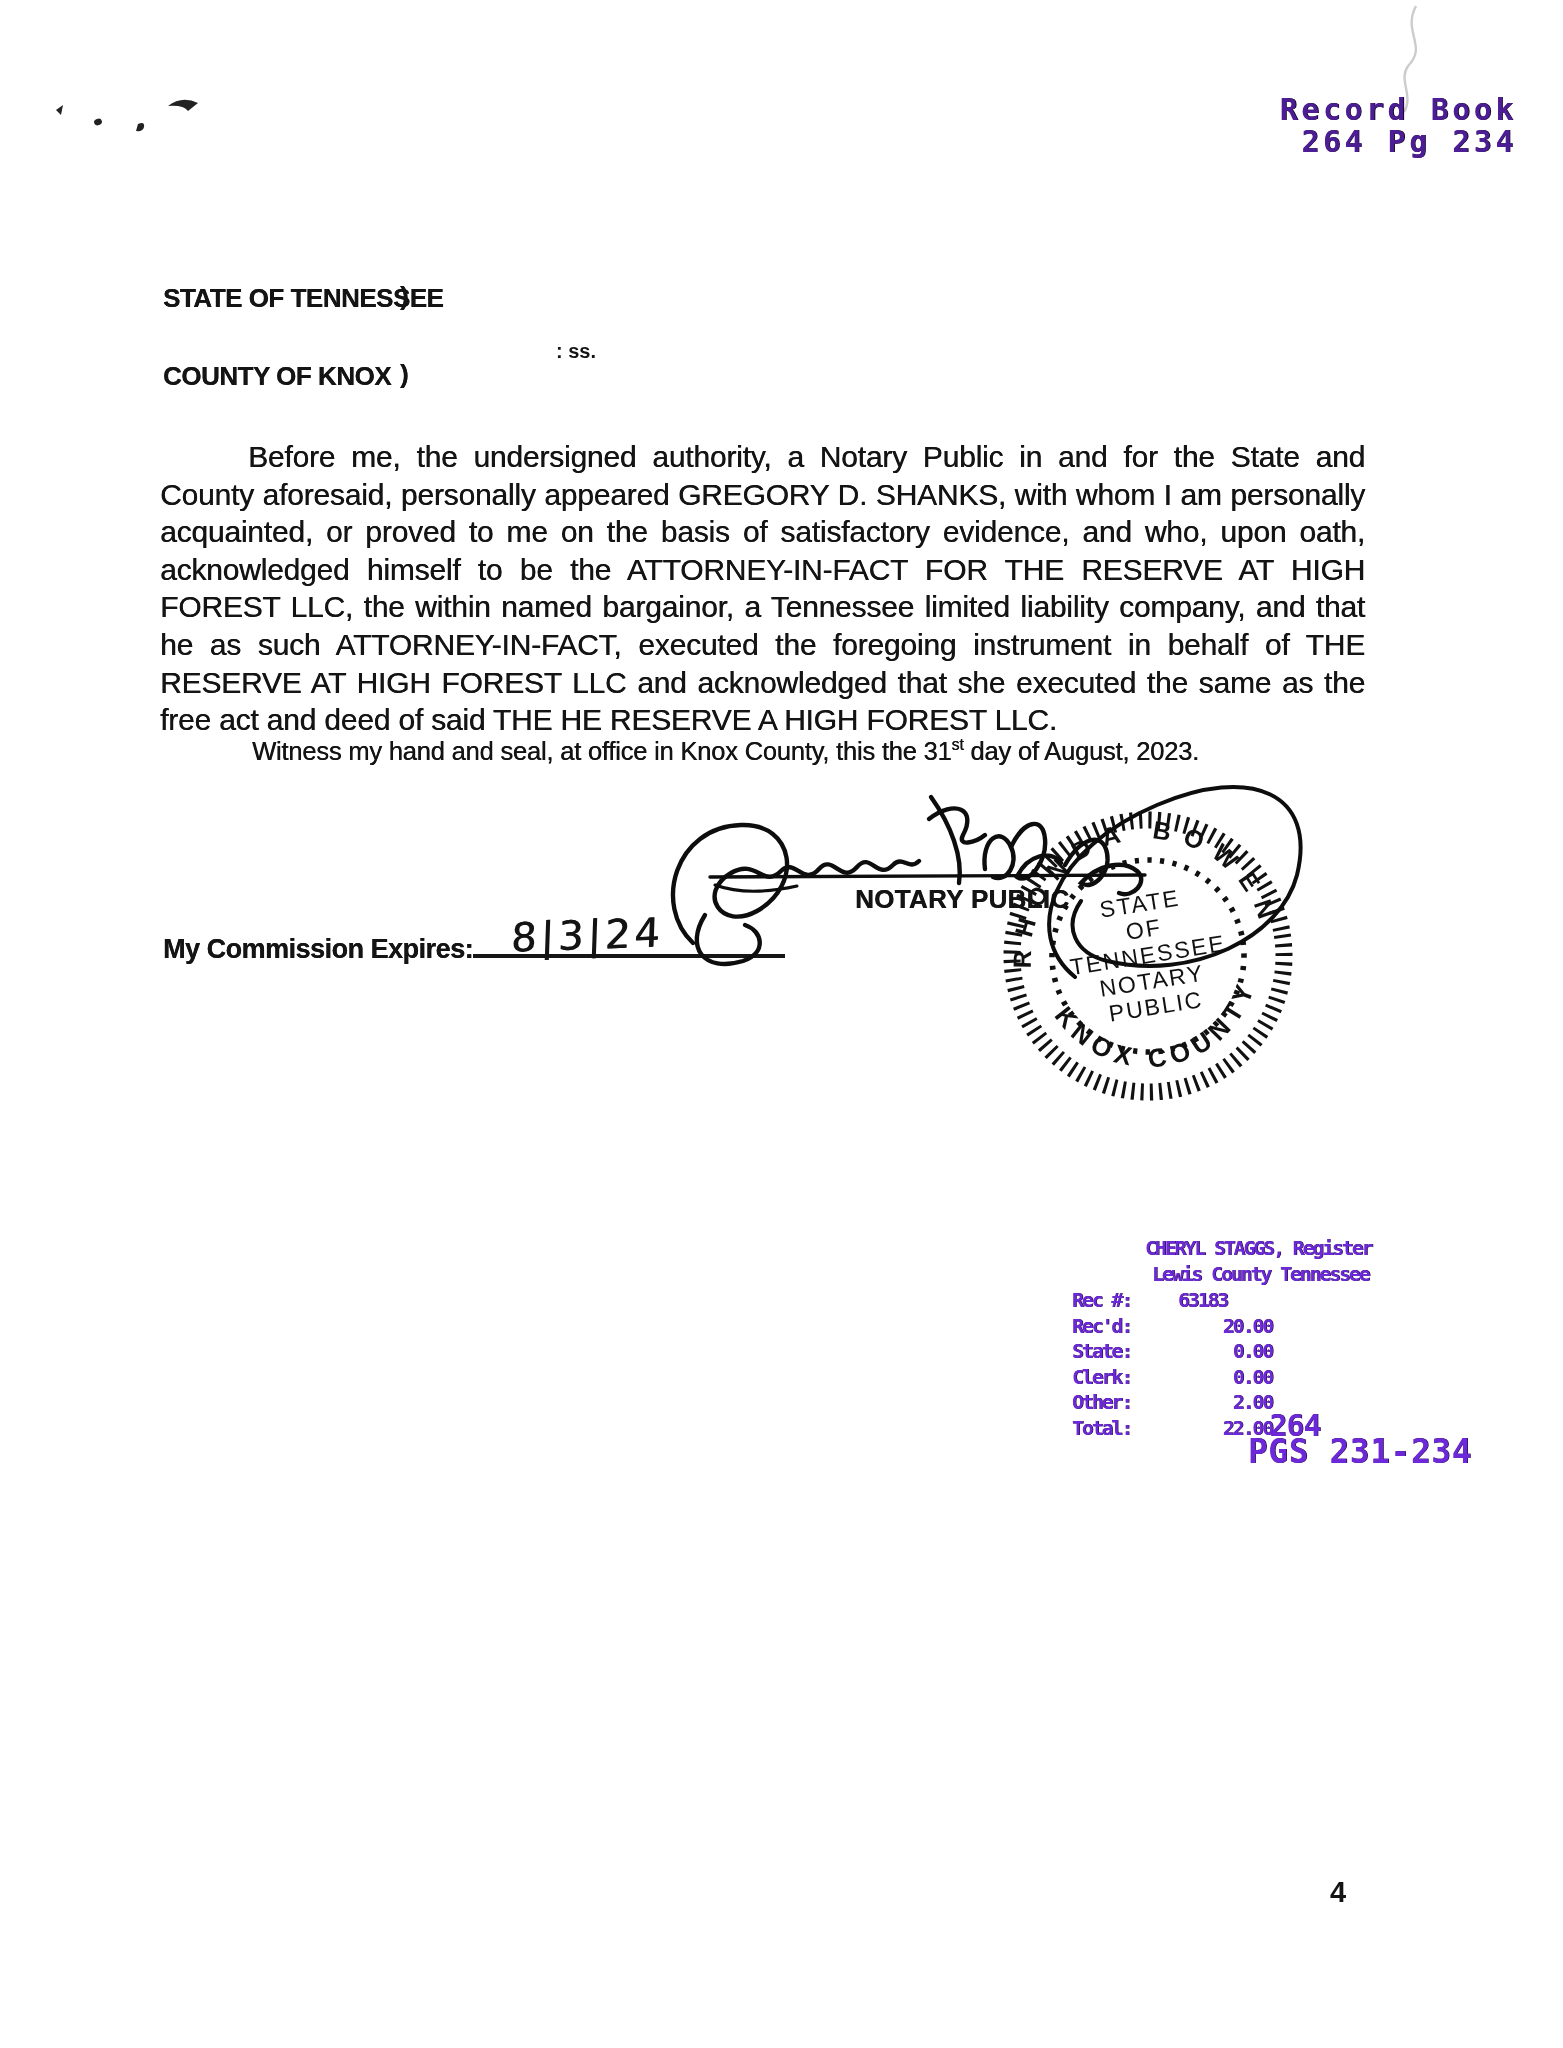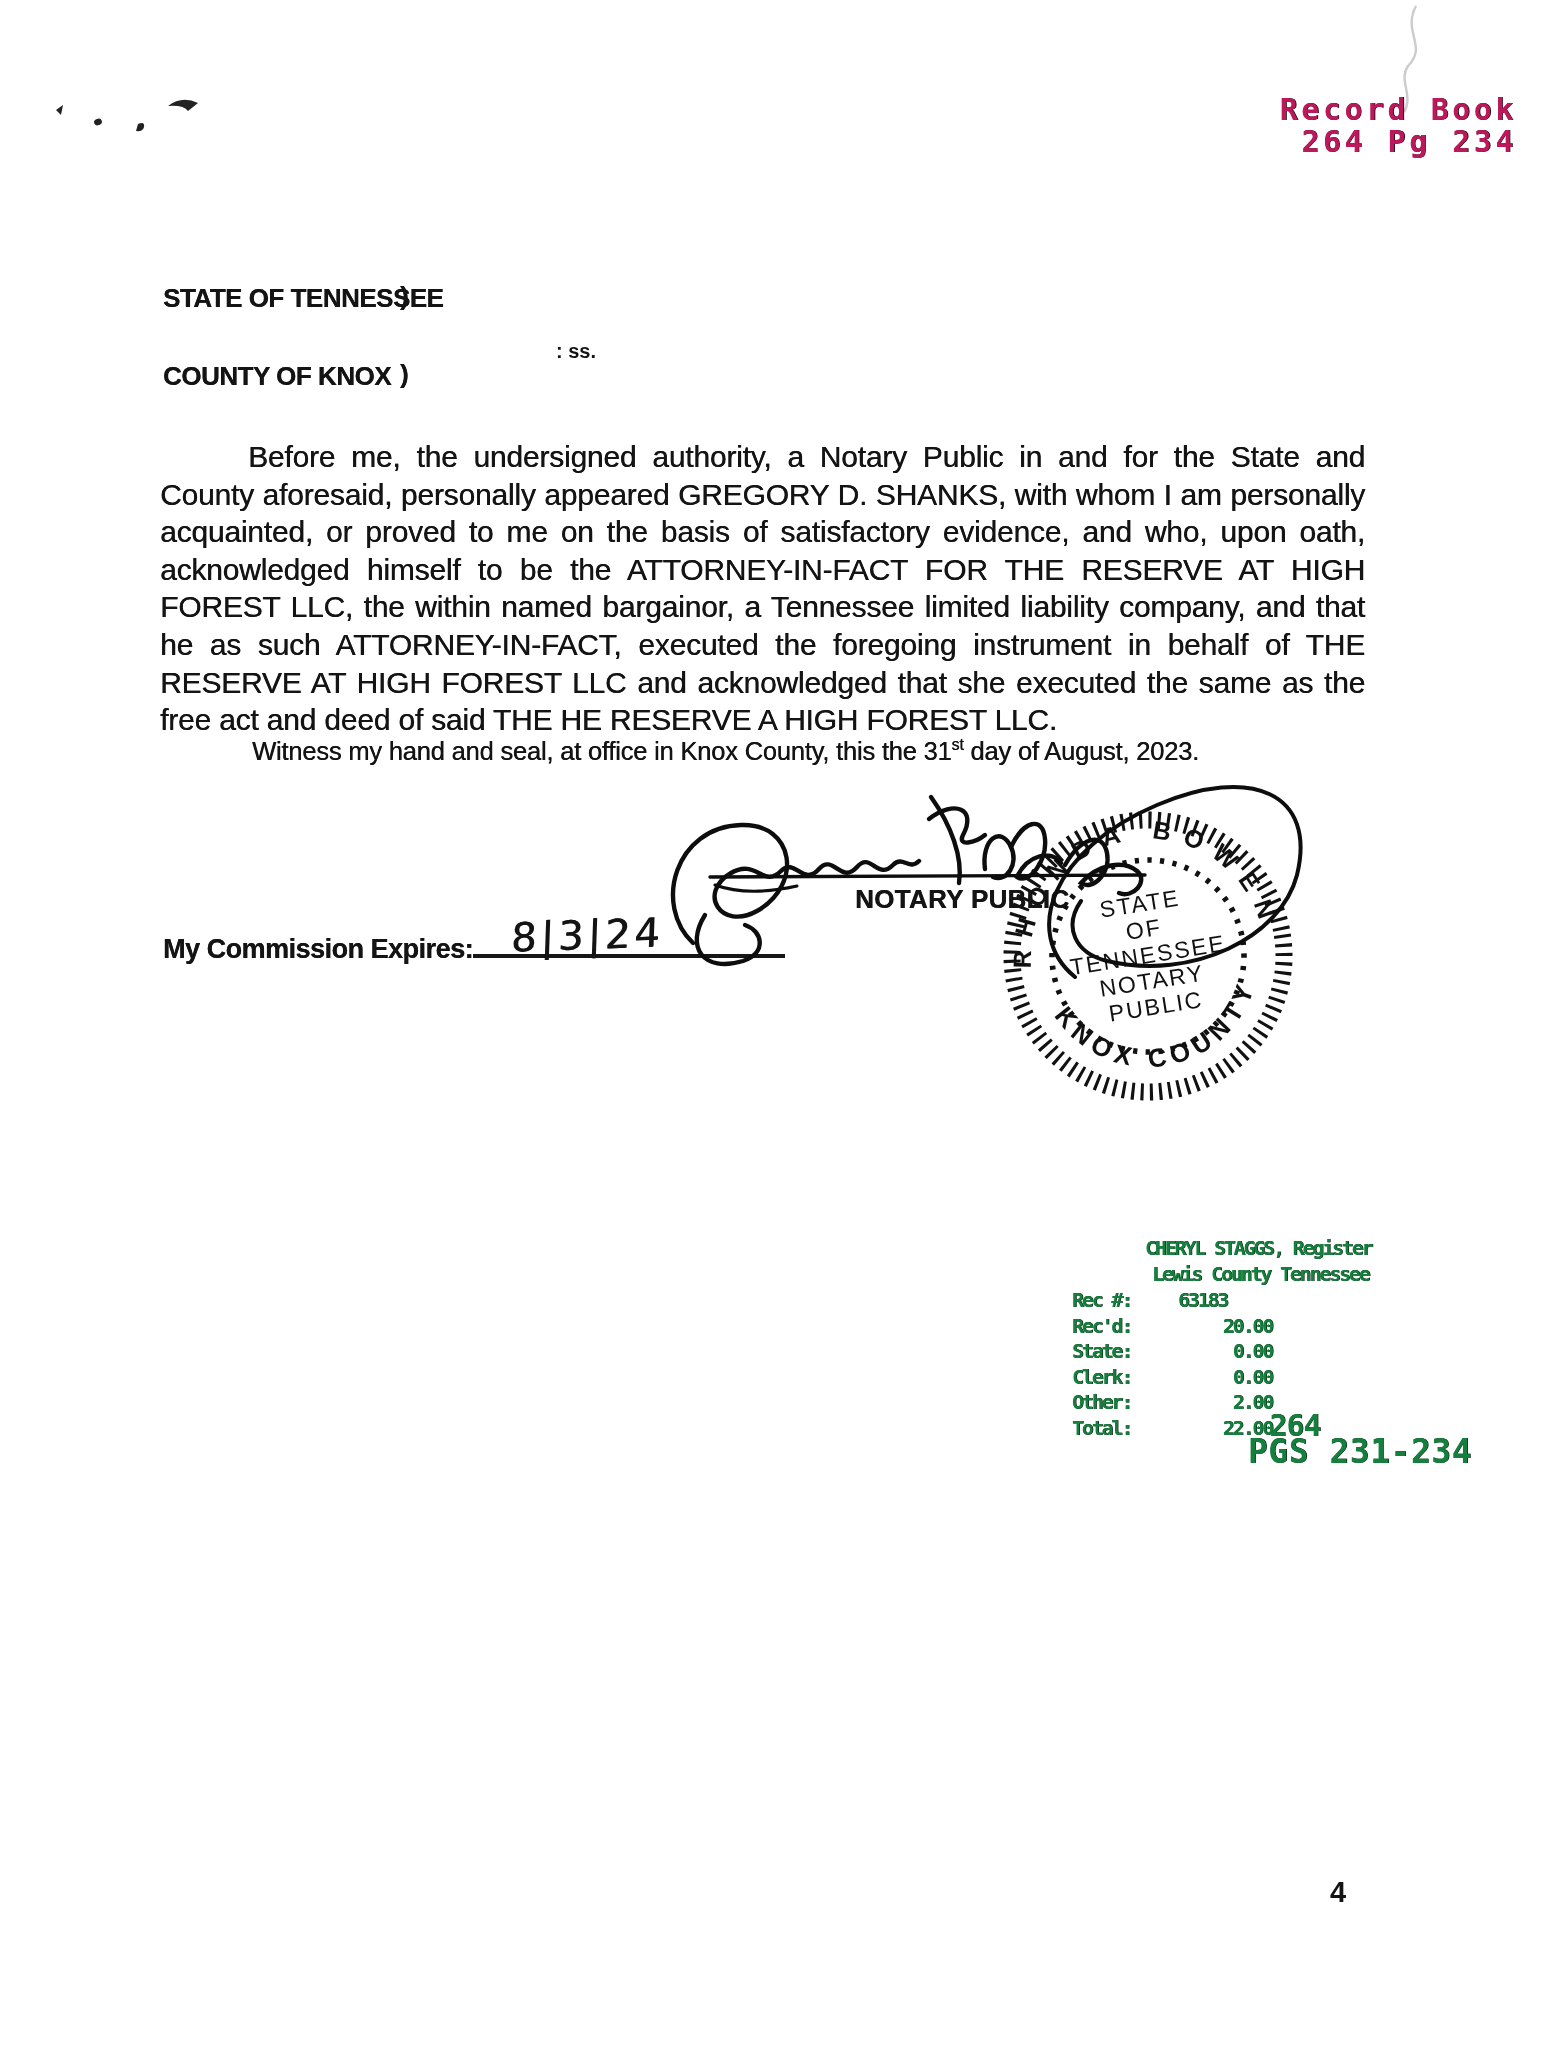--- a/index.html
+++ b/index.html
@@ -1,21 +1,21 @@
 <!DOCTYPE html>
 <html><head>
 <meta charset="utf-8">
 <style>
   html,body{margin:0;padding:0;background:#ffffff;}
   .page{position:relative;width:1563px;height:2048px;background:#ffffff;overflow:hidden;
         font-family:"Liberation Sans",sans-serif;color:#141414;}
   .abs{position:absolute;}
 
   
-  .dotmatrix{font-family:"DejaVu Sans Mono",monospace;font-weight:bold;color:#be185d;
+  .dotmatrix{font-family:"DejaVu Sans Mono",monospace;font-weight:bold;color:#4c1d95;
              text-shadow:0.6px 0 0 #000;}
   .record-book{top:94px;right:46px;text-align:right;font-size:30px;line-height:32px;letter-spacing:3.5px;}
 
   
   .venue-text{font-weight:bold;font-size:26px;letter-spacing:-0.5px;text-shadow:0.3px 0 0 currentColor;}
   .ss{font-weight:bold;font-size:20px;margin-top:10px;}
 
   
   .ack{left:160px;top:438px;width:1205px;font-size:30px;line-height:37.6px;
        text-align:justify;text-indent:88px;letter-spacing:-0.2px;
@@ -31,21 +31,21 @@
               text-shadow:0.3px 0 0 currentColor;white-space:nowrap;}
   .commission-line{display:inline-block;position:relative;width:312px;height:34px;
                    border-bottom:4px solid #161616;vertical-align:baseline;}
   .commission-value{position:absolute;left:38px;bottom:-4px;font-weight:normal;
                     font-family:"DejaVu Sans",sans-serif;font-size:40px;letter-spacing:4px;
                     transform:rotate(-2deg) skewX(-4deg);text-shadow:0.8px 0 0 currentColor;}
 
   .page-number{left:1330px;top:1876px;font-weight:bold;font-size:29px;}
 
   
-  .stamp{font-family:"DejaVu Sans Mono",monospace;font-weight:bold;color:#15803d;
+  .stamp{font-family:"DejaVu Sans Mono",monospace;font-weight:bold;color:#6d28d9;
          font-size:20px;letter-spacing:-2.2px;text-shadow:0.5px 0 0 #000;white-space:nowrap;}
   .fee-row{display:flex;}
   .fee-label{display:inline-block;width:92px;}
   .fee-value{display:inline-block;width:108px;text-align:right;}
   .fee-row.left-val .fee-value{text-align:left;padding-left:14px;}
   .stamp-right{width:250px;text-align:center;}
   .book-number{font-size:30px;letter-spacing:-1px;}
   .stamp-pages{font-size:33px;letter-spacing:0.5px;}
 
   svg text{font-family:"Liberation Sans",sans-serif;}

